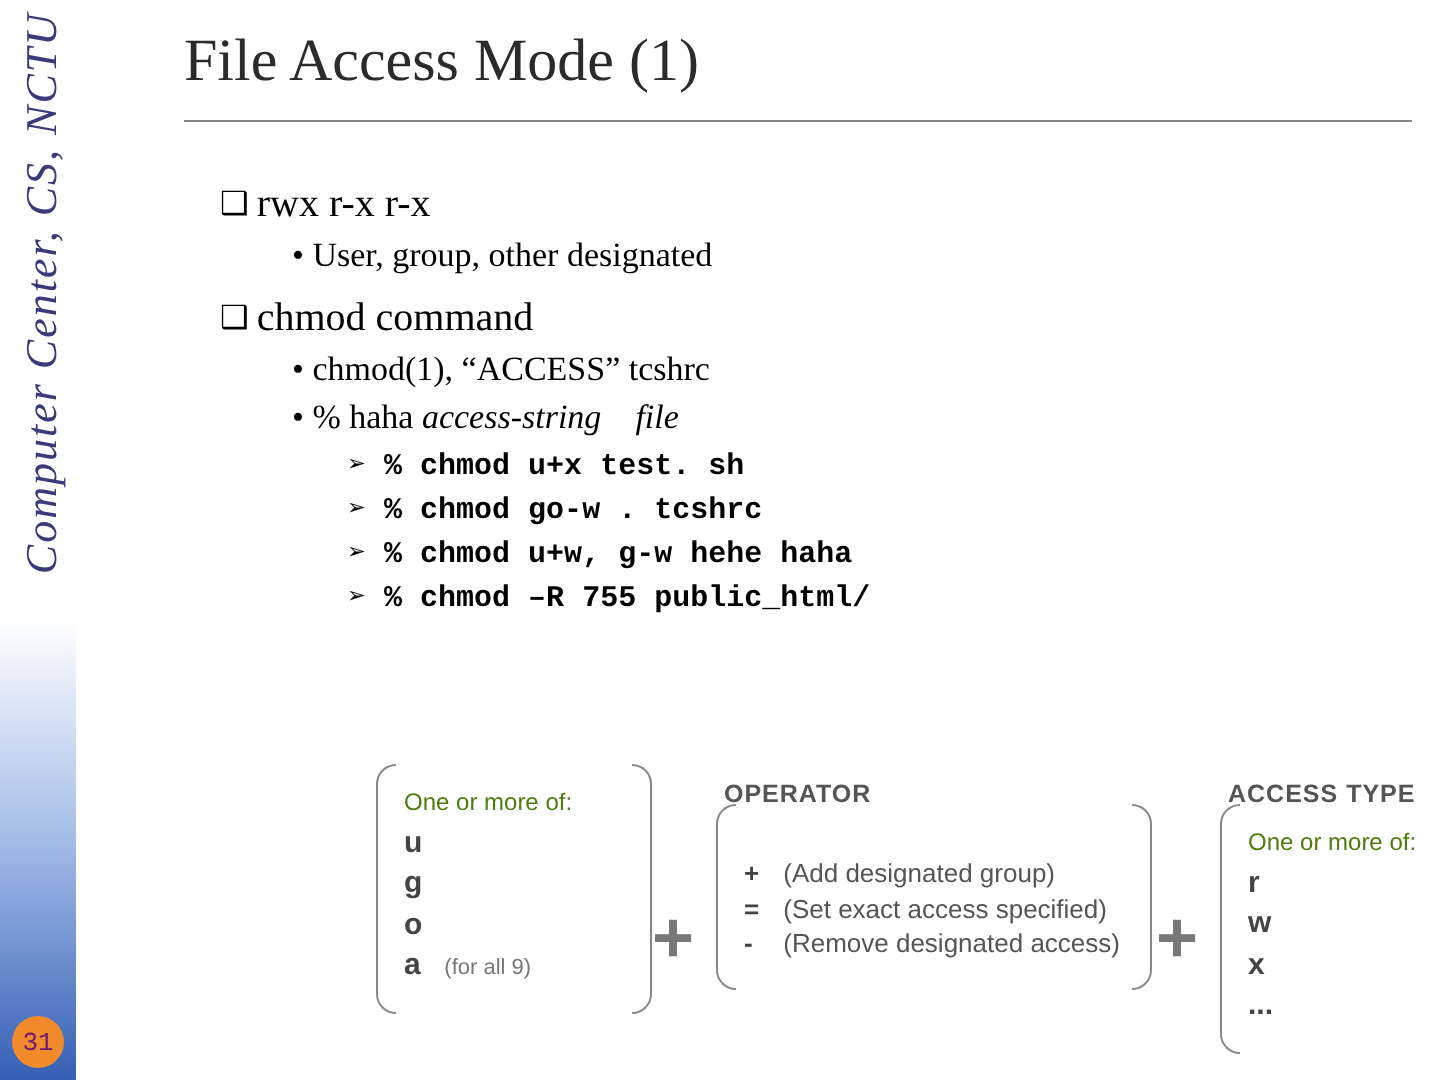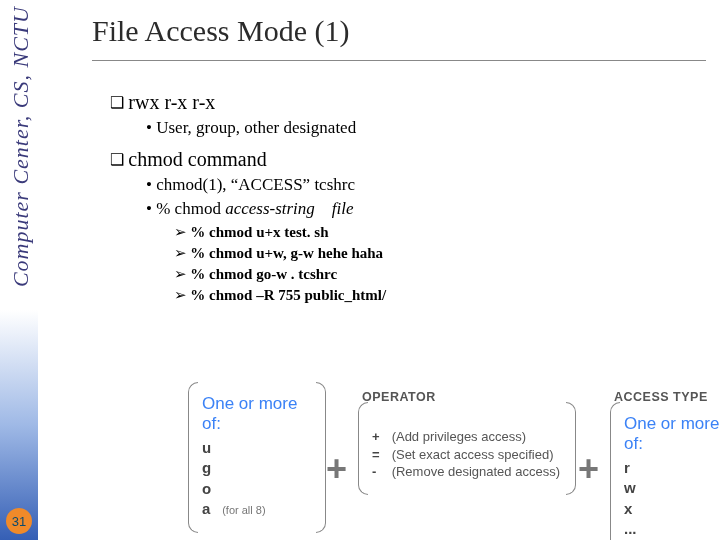--- a/index.html
+++ b/index.html
@@ -22,23 +22,23 @@
     left: 0; bottom: 0;
     width: 38px; height: 230px;
     background: linear-gradient(to bottom, #ffffff 0%, #9fb9e6 50%, #355fb5 100%);
   }
   .page-badge {
     position: absolute;
     left: 6px; bottom: 6px;
     width: 26px; height: 26px;
     border-radius: 50%;
     background: #f08a2a;
-    color: #0c4a6e;
+    color: #701a75;
     font-size: 13px;
-    font-family: Liberation Sans, sans-serif;
+    font-family: Liberation Mono, monospace;
     display: flex; align-items: center; justify-content: center;
   }
   .content {
     position: absolute;
     left: 68px; top: 8px; right: 14px; bottom: 10px; margin-left: 24px;
   }
   .title {
     font-size: 30px;
     color: #2b2b2b;
     margin: 6px 0 2px 0;
@@ -50,21 +50,21 @@
     margin: 12px 0 30px 0;
   }
   ul.toplist { list-style: none; padding-left: 18px; }
   ul.toplist > li { margin-bottom: 10px; font-size: 20px; }
   ul.toplist > li::before { content: "❑ "; font-size: 16px; position: relative; top: -1px; }
   .underline { }
   ul.dots { list-style: none; padding-left: 36px; margin-top: 4px; }
   ul.dots > li { font-size: 17px; margin: 4px 0; }
   ul.dots > li::before { content: "• "; }
   ul.arrows { list-style: none; padding-left: 28px; margin-top: 4px; }
-  ul.arrows > li { font-size: 15px; font-weight: bold; margin: 3px 0; }
+  ul.arrows > li { font-size: 15px; font-weight: bold; margin: 3px 0; font-family: Liberation Mono, monospace; }
   ul.arrows > li::before { content: "➢ "; font-weight: normal; }
   .modes-q { font-family: "Times New Roman", serif; }
   .italic { font-style: italic; }
 
   
   .diagram {
     position: absolute;
     left: 100px; top: 382px; width: 560px; height: 140px;
     font-family: Arial, Helvetica, sans-serif;
     color: #555;
@@ -80,21 +80,21 @@
     position: relative;
     padding: 4px 10px 6px 10px;
   }
   .brace-left, .brace-right {
     position: absolute; top: -8px; bottom: -8px; width: 10px;
     border: 1.5px solid #888; border-right: none;
     border-radius: 10px 0 0 10px;
   }
   .brace-right { right: -4px; border: 1.5px solid #888; border-left: none; border-radius: 0 10px 10px 0; }
   .brace-left { left: -4px; }
-  .sub { font-size: 17px; color: #3b82f6; margin-bottom: 4px; }
+  .sub { font-size: 12px; color: #4d7c0f; margin-bottom: 4px; }
   .sym-row { font-size: 15px; line-height: 1.35; }
   .sym-row b { font-weight: bold; color: #444; display: inline-block; width: 16px; }
   .op-row { font-size: 13px; line-height: 1.35; }
   .op-row b { font-weight: bold; color: #444; display: inline-block; width: 16px; }
   .plus {
     position: absolute; top: 58px; font-size: 36px; color: #777; font-weight: bold;
     font-family: Arial, sans-serif;
   }
   .col1 { left: 0; width: 130px; }
   .plus1 { left: 134px; }
@@ -123,57 +123,57 @@
         </ul>
       </li>
       <li>
         <span>chmod command</span>
         <ul class="dots">
           <li>
             <span>chmod(1),</span>
             <span class="modes-q">“</span><span>ACCESS</span><span class="modes-q">”</span><span> tcshrc</span>
           </li>
           <li>
-            <span>% chmod </span>
+            <span>% haha </span>
             <span class="italic">access-string</span>
             &nbsp;&nbsp;
             <span class="italic">file</span>
             <ul class="arrows">
               <li>% chmod u+x test. sh</li>
+              <li>% chmod go-w . tcshrc</li>
               <li>% chmod u+w, g-w hehe haha</li>
-              <li>% chmod go-w . tcshrc</li>
               <li>% chmod –R 755 public_html/</li>
             </ul>
           </li>
         </ul>
       </li>
     </ul>
 
     <div class="diagram">
       <div class="col col1">
         <div class="brace-box">
           <div class="brace-left"></div>
           <div class="brace-right"></div>
           <div class="sub">One or more of:</div>
           <div class="sym-row"><b>u</b></div>
           <div class="sym-row"><b>g</b></div>
           <div class="sym-row"><b>o</b></div>
-          <div class="sym-row"><b>a</b> <span class="forall">(for all 8)</span></div>
+          <div class="sym-row"><b>a</b> <span class="forall">(for all 9)</span></div>
         </div>
       </div>
 
       <div class="plus plus1">+</div>
 
       <div class="col col2">
         <div class="col-label">OPERATOR</div>
         <div class="brace-box">
           <div class="brace-left"></div>
           <div class="brace-right"></div>
           <div style="height:14px"></div>
-          <div class="op-row"><b>+</b> <span>(Add privileges access)</span></div>
+          <div class="op-row"><b>+</b> <span>(Add designated group)</span></div>
           <div class="op-row"><b>=</b> <span>(Set exact access specified)</span></div>
           <div class="op-row"><b>-</b> <span>(Remove designated access)</span></div>
         </div>
       </div>
 
       <div class="plus plus2">+</div>
 
       <div class="col col3">
         <div class="col-label">ACCESS TYPE</div>
         <div class="brace-box">

